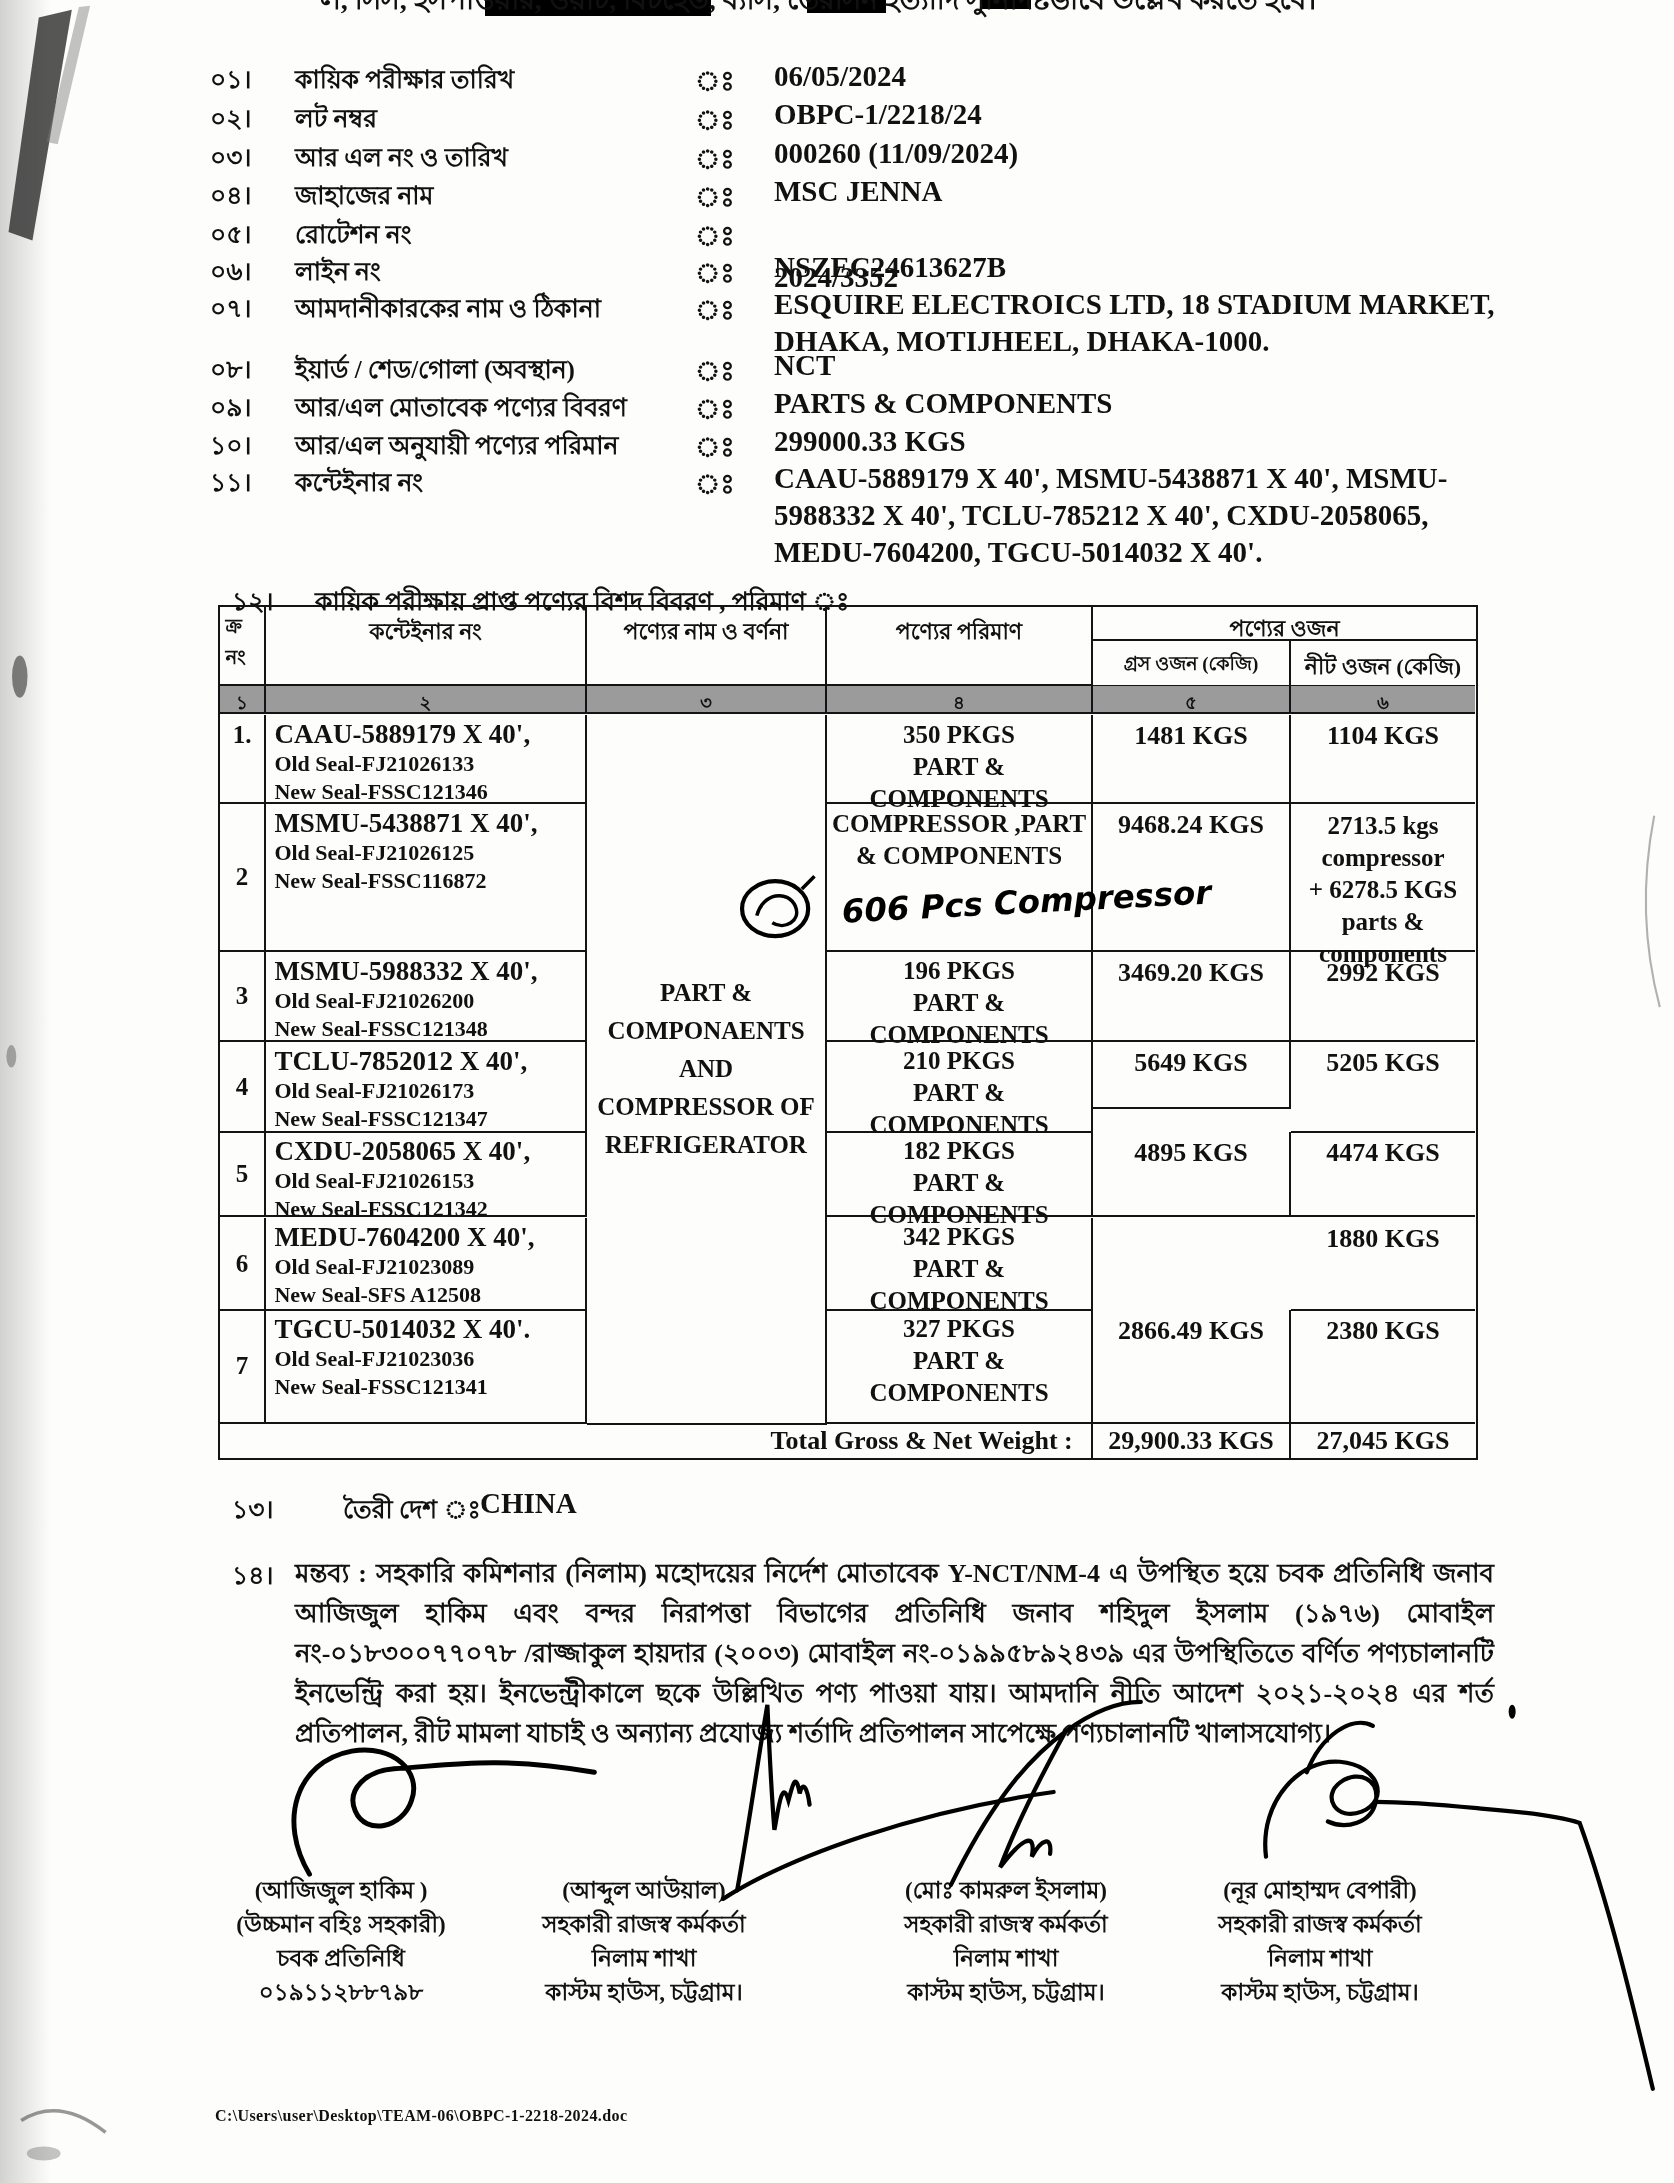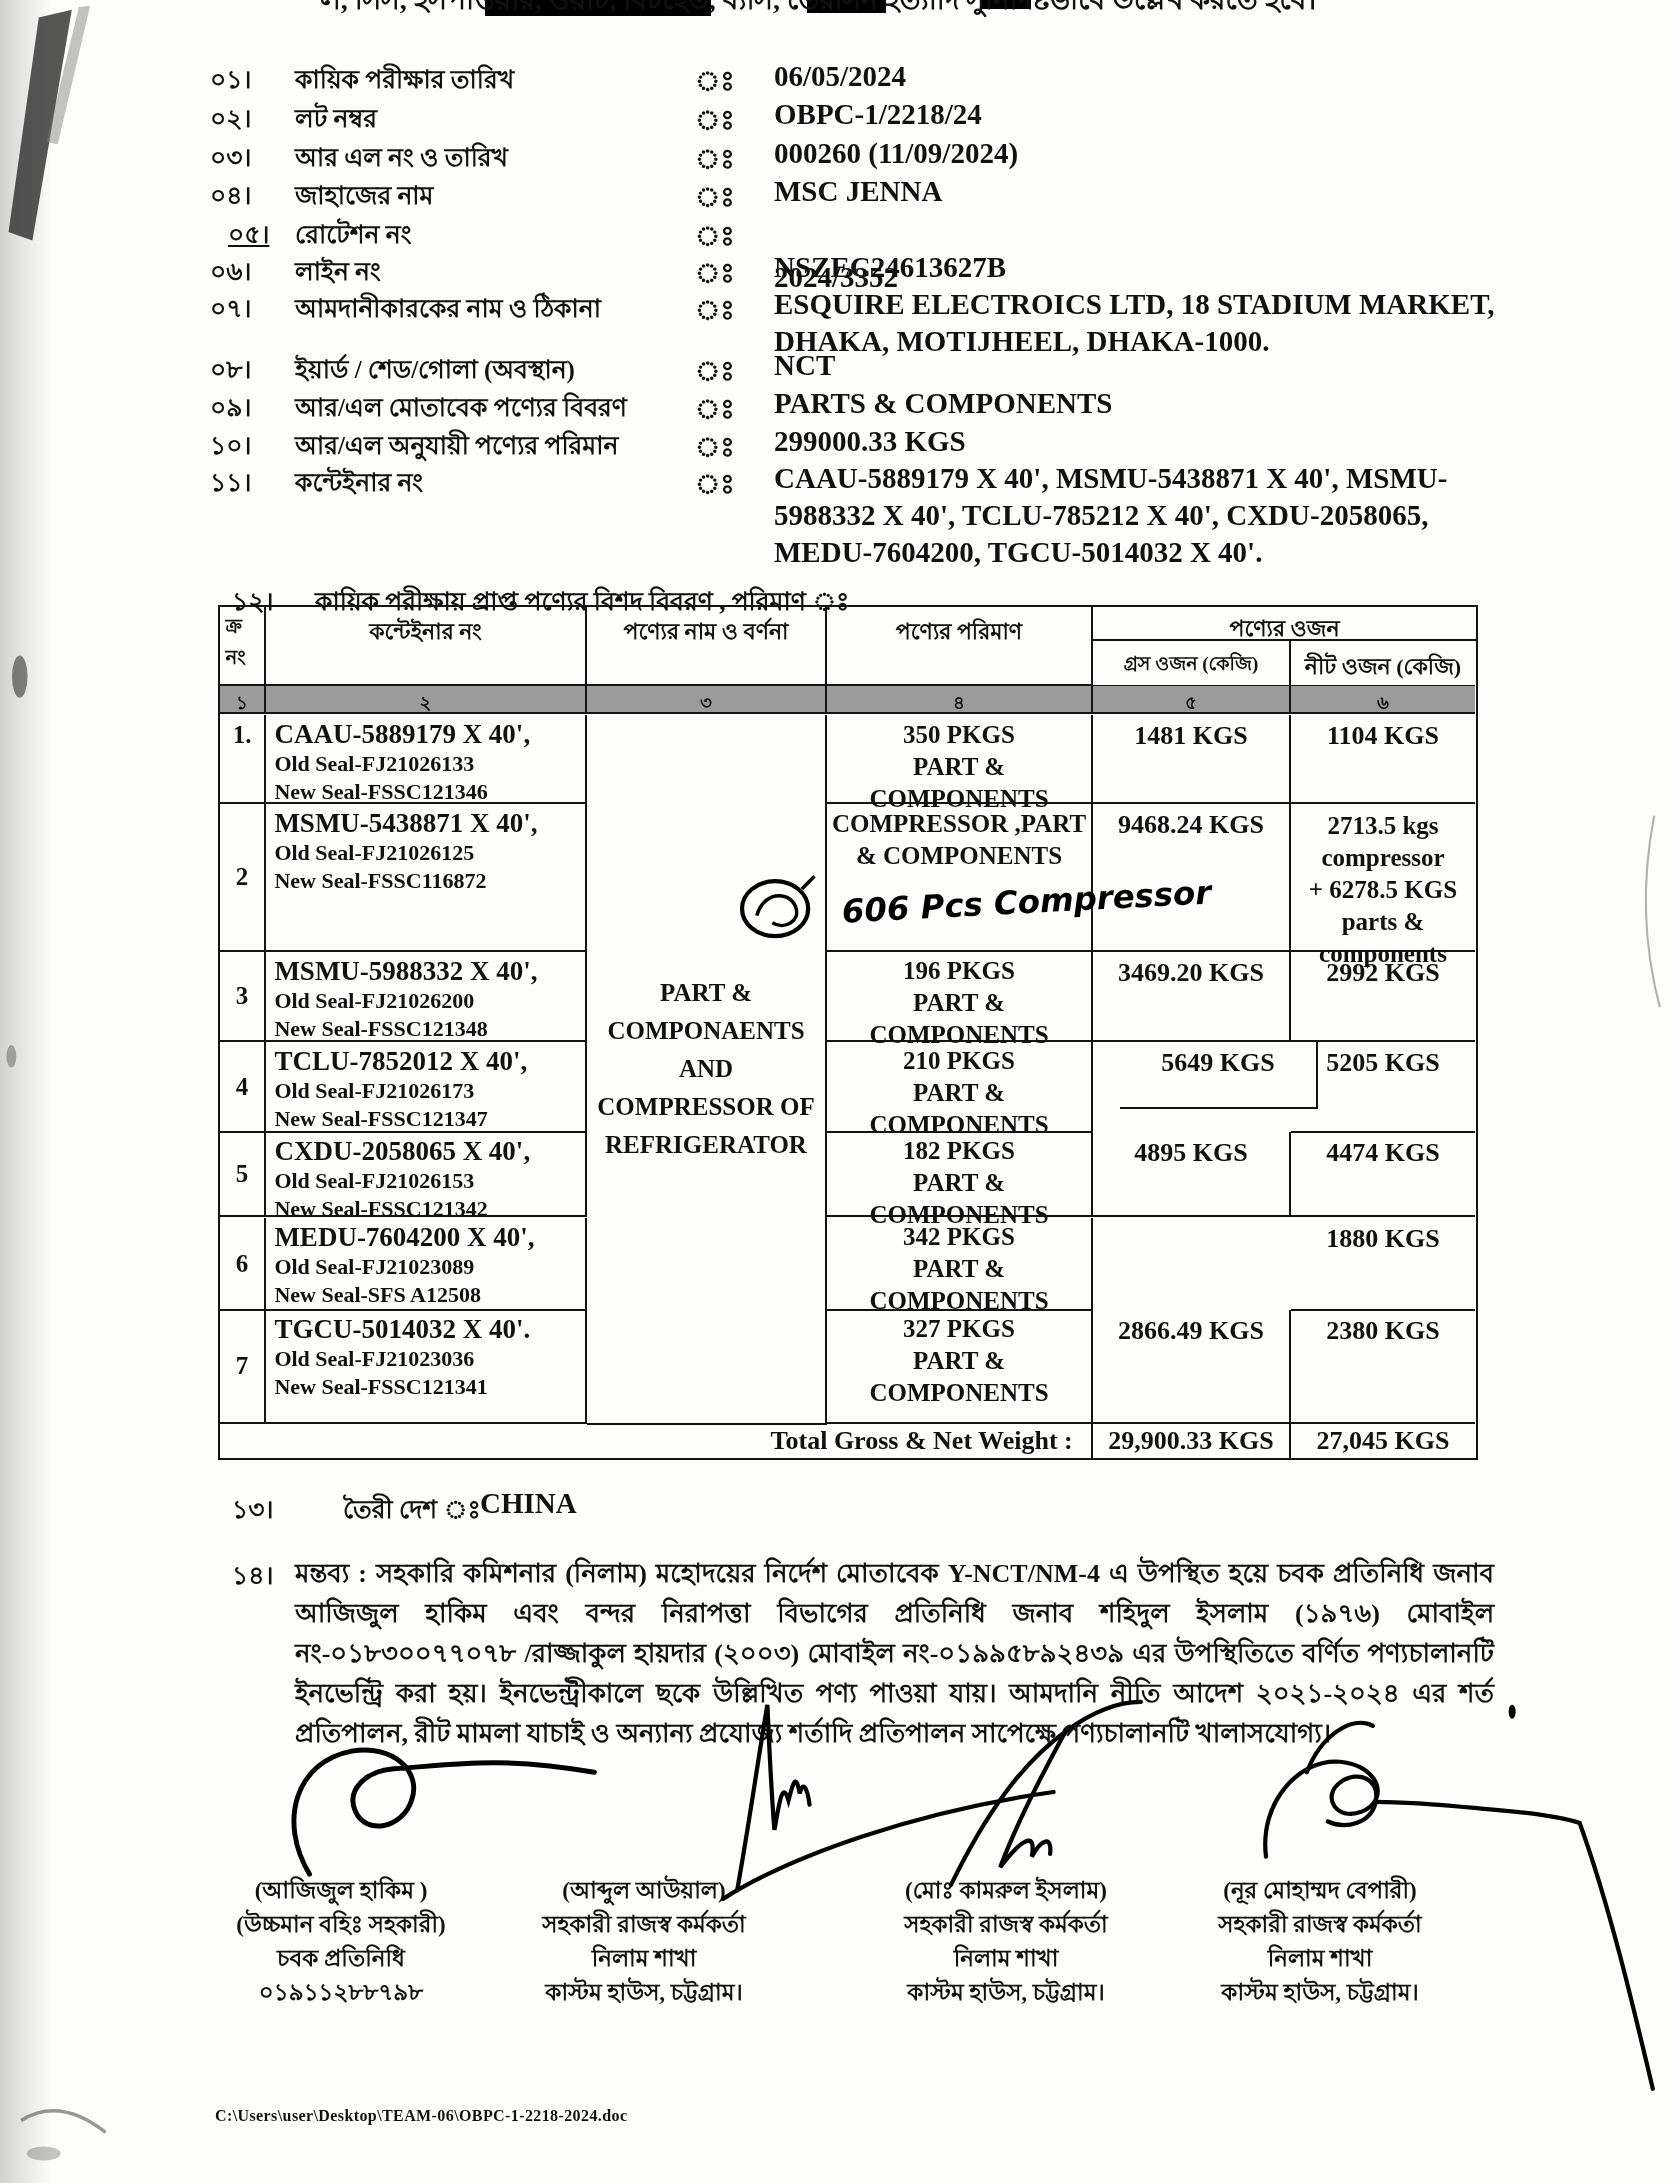--- a/index.html
+++ b/index.html
@@ -71,21 +71,21 @@
   <div class="abs bn li-no" style="left:210px;top:138px;">০৩।</div>
   <div class="abs bn li-label" style="left:295px;top:138px;">আর এল নং ও তারিখ</div>
   <div class="abs bn li-colon" style="left:695px;top:138px;">ঃ</div>
   <div class="abs ser li-value" style="left:774px;top:135px;">000260 (11/09/2024)</div>
 
   <div class="abs bn li-no" style="left:210px;top:176px;">০৪।</div>
   <div class="abs bn li-label" style="left:295px;top:176px;">জাহাজের নাম</div>
   <div class="abs bn li-colon" style="left:695px;top:176px;">ঃ</div>
   <div class="abs ser li-value" style="left:774px;top:173px;">MSC JENNA</div>
 
-  <div class="abs bn li-no" style="left:228px;top:215px;text-decoration:underline;">০৫।</div>
+  <div class="abs bn li-no" style="left:210px;top:215px;">০৫।</div>
   <div class="abs bn li-label" style="left:295px;top:215px;">রোটেশন নং</div>
   <div class="abs bn li-colon" style="left:695px;top:215px;">ঃ</div>
   <div class="abs ser li-value" style="left:774px;top:212px;margin-top:47px;">2024/3352</div>
 
   <div class="abs bn li-no" style="left:210px;top:252px;">০৬।</div>
   <div class="abs bn li-label" style="left:295px;top:252px;">লাইন নং</div>
   <div class="abs bn li-colon" style="left:695px;top:252px;">ঃ</div>
   <div class="abs ser li-value" style="left:774px;top:249px;">NSZEC24613627B</div>
 
   <div class="abs bn li-no" style="left:210px;top:289px;">০৭।</div>
@@ -191,21 +191,21 @@
     <div class="cell" style="left:46px;top:435px;width:321px;height:91px;">
       <div class="ser cont1">TCLU-7852012 X 40',</div>
       <div class="ser seal">Old Seal-FJ21026173</div>
       <div class="ser seal">New Seal-FSSC121347</div>
     </div>
     <div class="cell" style="left:607px;top:435px;width:266px;height:91px;padding-top:2.8px;">
       <div class="ser qline">210 PKGS</div>
       <div class="ser qline">PART &amp;</div>
       <div class="ser qline">COMPONENTS</div>
     </div>
-    <div class="cell ser wval" style="left:900px;top:435px;width:198px;height:67px;">5649 KGS</div>
+    <div class="cell ser wval" style="left:873px;top:435px;width:198px;height:67px;">5649 KGS</div>
     <div class="cell ser wval noR" style="left:1071px;top:435px;width:184px;height:91px;">5205 KGS</div>
 
     <div class="cell slno ser centerflex" style="left:0;top:525px;width:46px;height:85px;">5</div>
     <div class="cell" style="left:46px;top:525px;width:321px;height:85px;">
       <div class="ser cont1">CXDU-2058065 X 40',</div>
       <div class="ser seal">Old Seal-FJ21026153</div>
       <div class="ser seal">New Seal-FSSC121342</div>
     </div>
     <div class="cell" style="left:607px;top:525px;width:266px;height:85px;padding-top:2.8px;">
       <div class="ser qline">182 PKGS</div>

